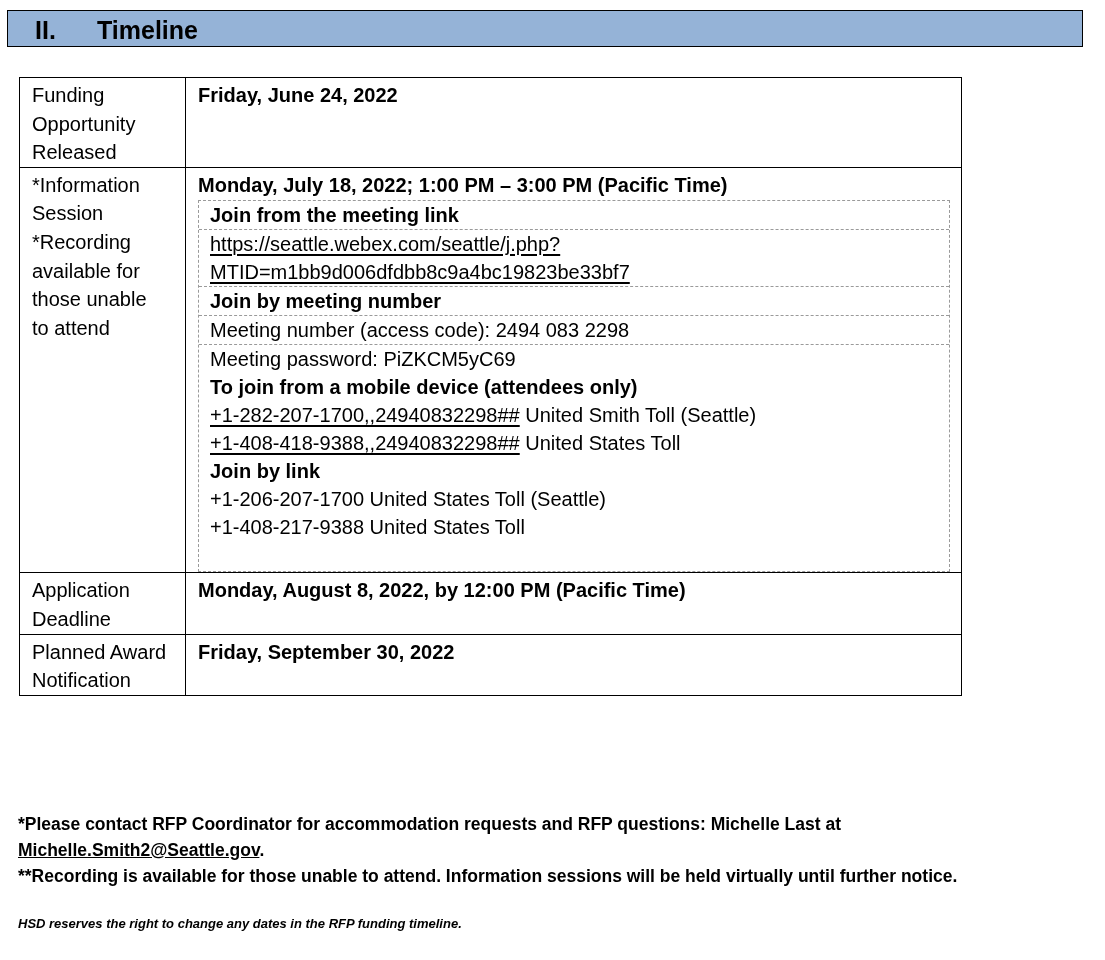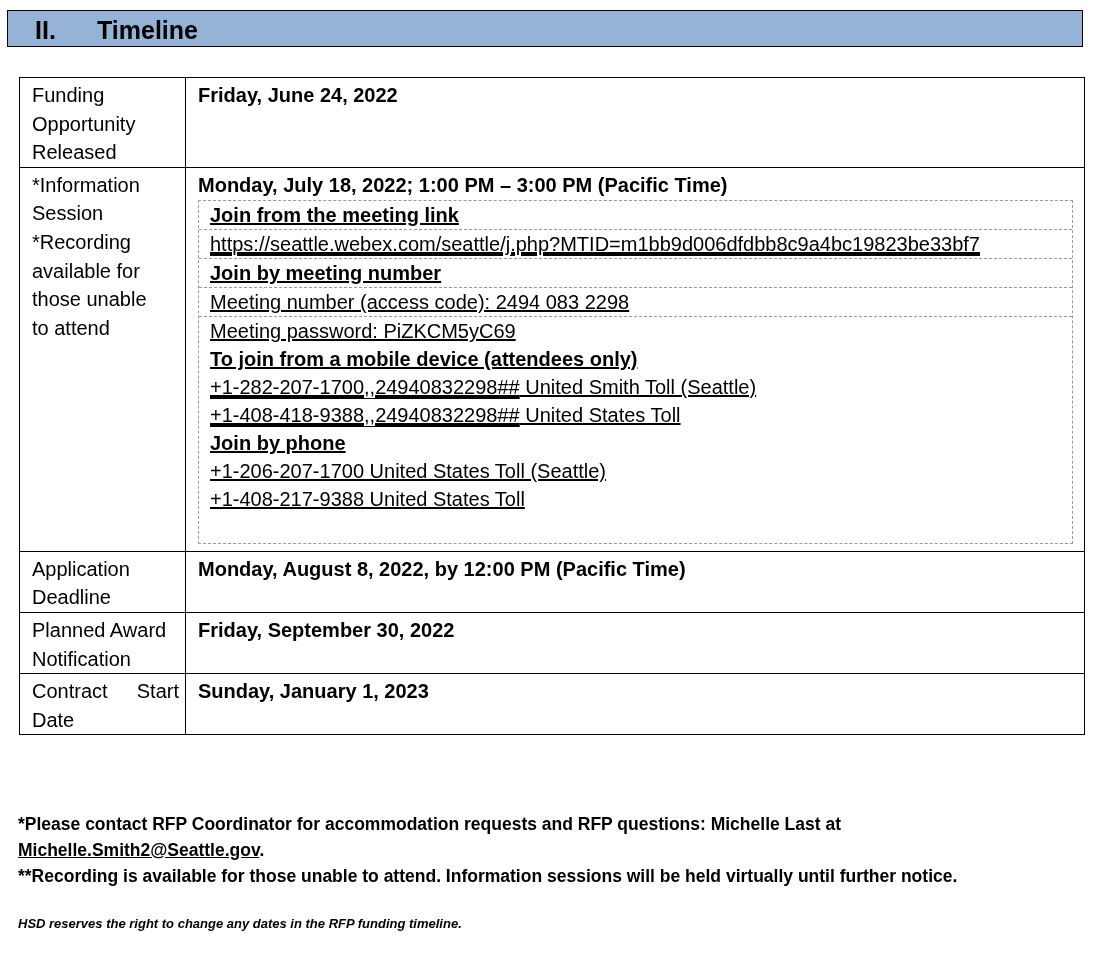--- a/index.html
+++ b/index.html
@@ -11,38 +11,37 @@
   .section-header {
     position: absolute; left: 7px; top: 10px; width: 1076px; height: 37px;
     background: #95b3d7; border: 1.5px solid #000; box-sizing: border-box;
     display: flex; align-items: center;
     font-weight: bold; font-size: 25px; padding-left: 13px;
   }
   .section-header .num { position: absolute; left: 27px; top: 5px; }
   .section-header .title { position: absolute; left: 89px; top: 5px; }
 
   table.timeline {
-    position: absolute; left: 19px; top: 77px; width: 1066px;
+    position: absolute; left: 19px; top: 77px; width: 943px;
     border-collapse: collapse; table-layout: fixed;
   }
   table.timeline td {
     border: 1.5px solid #000; vertical-align: top; padding: 3px 0 0 0;
     font-size: 20px; line-height: 28.6px;
   }
   td.label { width: 166px; padding-left: 12px !important; padding-right: 6px !important; box-sizing: border-box; }
   td.value { padding-left: 12px !important; font-weight: bold; }
   .justify-label { text-align: justify; text-align-last: left; }
 
   .session-row td { height: 380px; }
   .date-line { display: block; }
 
   .inner-box {
     margin-top: 1px; margin-right: 11px; border: 1px dashed #9a9a9a;
     font-weight: normal;
-    text-decoration: underline;
   }
   .inner-box .cell { padding-left: 11px; border-bottom: 1px dashed #9a9a9a; line-height: 28px; }
   .inner-box .cell:last-child { border-bottom: none; }
   .inner-box .bold { font-weight: bold; }
   .inner-box .link { text-decoration: underline; text-underline-offset: 3px; }
   .inner-box .tall { padding-bottom: 30px; }
   .inner-box .line { display: block; }
 
   .row-h1 td { height: 84px; }
   .row-h2 td { height: 85px; }
@@ -90,38 +89,34 @@
         <div class="cell">
           <span class="link">https://seattle.webex.com/seattle/j.php?MTID=m1bb9d006dfdbb8c9a4bc19823be33bf7</span>
         </div>
         <div class="cell bold">Join by meeting number</div>
         <div class="cell">Meeting number (access code): 2494 083 2298</div>
         <div class="cell tall">
           <span class="line">Meeting password: PiZKCM5yC69</span>
           <span class="line bold">To join from a mobile device (attendees only)</span>
           <span class="line"><span class="link">+1-282-207-1700,,24940832298##</span><span> United Smith Toll (Seattle)</span></span>
           <span class="line"><span class="link">+1-408-418-9388,,24940832298##</span><span> United States Toll</span></span>
-          <span class="line bold">Join by phone</span>
+          <span class="line bold">Join by link</span>
           <span class="line">+1-206-207-1700 United States Toll (Seattle)</span>
           <span class="line">+1-408-217-9388 United States Toll</span>
         </div>
       </div>
     </td>
   </tr>
   <tr class="row-h3">
     <td class="label">Application Deadline</td>
     <td class="value">Monday, August 8, 2022, by 12:00 PM (Pacific Time)</td>
   </tr>
   <tr class="row-h4">
     <td class="label">Planned Award Notification</td>
     <td class="value">Friday, September 30, 2022</td>
-  </tr>
-  <tr class="row-h5">
-    <td class="label justify-label">Contract Start Date</td>
-    <td class="value">Sunday, January 1, 2023</td>
   </tr>
 </tbody>
   </table>
 
 <div class="notes">
   <div>
     <span>*Please contact RFP Coordinator for accommodation requests and RFP questions: Michelle Last at</span><br>
     <span class="email">Michelle.Smith2@Seattle.gov</span><span>.</span>
   </div>
   <div>**Recording is available for those unable to attend. Information sessions will be held virtually until further notice.</div>

